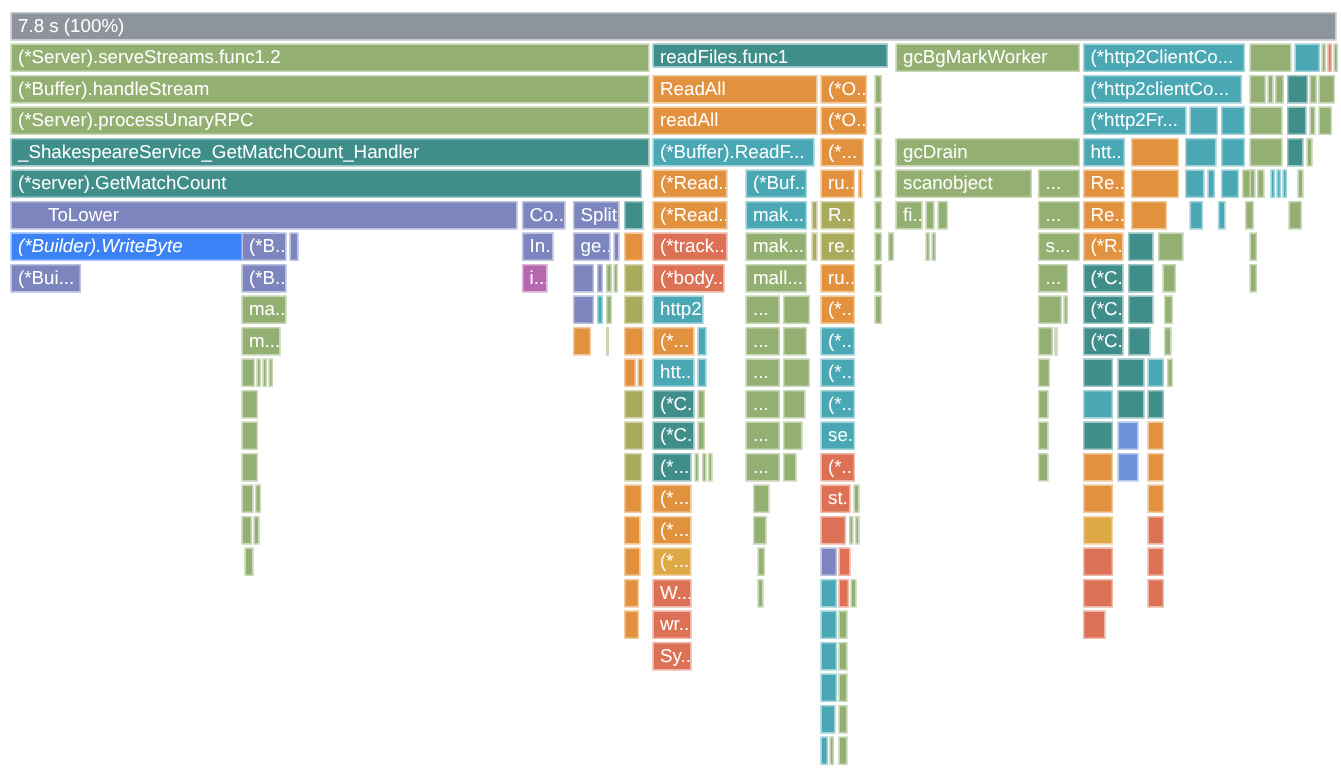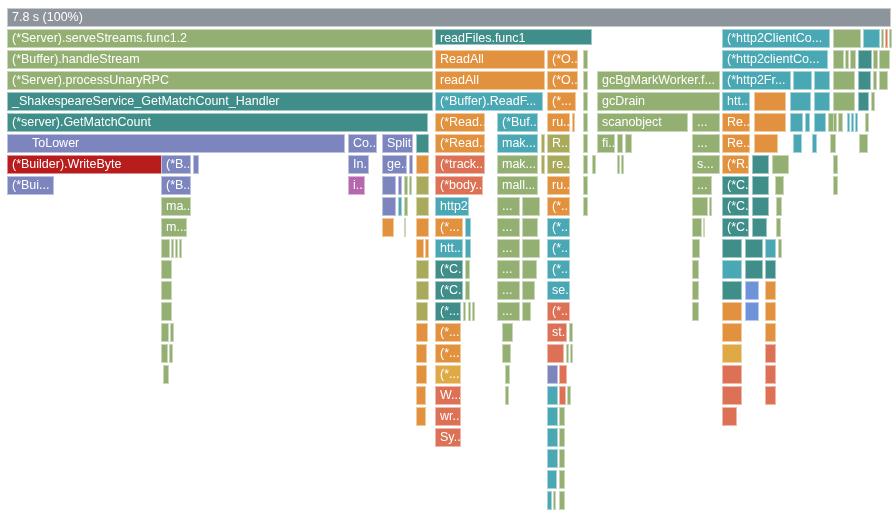--- a/index.html
+++ b/index.html
@@ -16,20 +16,23 @@
 <div id="stage">
     <div class="cell" style="left: 7px; top: 8px; width: 884px; height: 19px; background: rgb(142, 148, 156);">
       <span>7.8 s (100%)</span>
     </div>
     <div class="cell" style="left: 7px; top: 29px; width: 426px; height: 19px; background: rgb(147, 175, 113);">
       <span>(*Server).serveStreams.func1.2</span>
     </div>
     <div class="cell" style="left: 435px; top: 29px; width: 157px; height: 16px; background: rgb(63, 142, 138);">
       <span>readFiles.func1</span>
     </div>
+    <div class="cell" style="left: 597px; top: 29px; width: 123px; height: 19px; background: rgb(147, 175, 113);">
+      <span>gcBgMarkWorker</span>
+    </div>
     <div class="cell" style="left: 722px; top: 29px; width: 108px; height: 19px; background: rgb(73, 168, 180);">
       <span>(*http2ClientCo...</span>
     </div>
     <div class="cell" style="left: 833px; top: 29px; width: 28px; height: 19px; background: rgb(147, 175, 113);"></div>
     <div class="cell" style="left: 863px; top: 29px; width: 17px; height: 19px; background: rgb(73, 168, 180);"></div>
     <div class="cell" style="left: 881px; top: 29px; width: 3px; height: 19px; background: rgb(147, 175, 113);"></div>
     <div class="cell" style="left: 885px; top: 29px; width: 3px; height: 19px; background: rgb(220, 113, 86);"></div>
     <div class="cell" style="left: 889px; top: 29px; width: 3px; height: 19px; background: rgb(147, 175, 113);"></div>
     <div class="cell" style="left: 7px; top: 50px; width: 426px; height: 19px; background: rgb(147, 175, 113);">
       <span>(*Buffer).handleStream</span>
@@ -53,23 +56,20 @@
     <div class="cell" style="left: 7px; top: 71px; width: 426px; height: 19px; background: rgb(147, 175, 113);">
       <span>(*Server).processUnaryRPC</span>
     </div>
     <div class="cell" style="left: 435px; top: 71px; width: 110px; height: 19px; background: rgb(226, 146, 62);">
       <span>readAll</span>
     </div>
     <div class="cell" style="left: 547px; top: 71px; width: 31px; height: 19px; background: rgb(226, 146, 62);">
       <span>(*O...</span>
     </div>
     <div class="cell" style="left: 583px; top: 71px; width: 5px; height: 19px; background: rgb(147, 175, 113);"></div>
-    <div class="cell" style="left: 597px; top: 71px; width: 123px; height: 19px; background: rgb(147, 175, 113);">
-      <span>gcBgMarkWorker.f...</span>
-    </div>
     <div class="cell" style="left: 722px; top: 71px; width: 69px; height: 19px; background: rgb(73, 168, 180);">
       <span>(*http2Fr...</span>
     </div>
     <div class="cell" style="left: 793px; top: 71px; width: 19px; height: 19px; background: rgb(73, 168, 180);"></div>
     <div class="cell" style="left: 814px; top: 71px; width: 16px; height: 19px; background: rgb(73, 168, 180);"></div>
     <div class="cell" style="left: 833px; top: 71px; width: 22px; height: 19px; background: rgb(147, 175, 113);"></div>
     <div class="cell" style="left: 858px; top: 71px; width: 13px; height: 19px; background: rgb(63, 142, 138);"></div>
     <div class="cell" style="left: 873px; top: 71px; width: 4px; height: 19px; background: rgb(147, 175, 113);"></div>
     <div class="cell" style="left: 879px; top: 71px; width: 9px; height: 19px; background: rgb(147, 175, 113);"></div>
     <div class="cell" style="left: 435px; top: 92px; width: 108px; height: 19px; background: rgb(73, 168, 180);">
@@ -158,21 +158,21 @@
       <span>...</span>
     </div>
     <div class="cell" style="left: 722px; top: 134px; width: 28px; height: 19px; background: rgb(226, 146, 62);">
       <span>Re...</span>
     </div>
     <div class="cell" style="left: 754px; top: 134px; width: 24px; height: 19px; background: rgb(226, 146, 62);"></div>
     <div class="cell" style="left: 793px; top: 134px; width: 9px; height: 19px; background: rgb(73, 168, 180);"></div>
     <div class="cell" style="left: 812px; top: 134px; width: 5px; height: 19px; background: rgb(73, 168, 180);"></div>
     <div class="cell" style="left: 830px; top: 134px; width: 6px; height: 19px; background: rgb(147, 175, 113);"></div>
     <div class="cell" style="left: 859px; top: 134px; width: 9px; height: 19px; background: rgb(147, 175, 113);"></div>
-    <div class="cell" style="left: 7px; top: 155px; width: 177px; height: 19px; background: #b91c1c;">
+    <div class="cell" style="left: 7px; top: 155px; width: 177px; height: 19px; background: #3b82f6; font-style: italic;">
       <span>(*Builder).WriteByte</span>
     </div>
     <div class="cell" style="left: 161px; top: 155px; width: 30px; height: 19px; background: rgb(125, 133, 191);">
       <span>(*B...</span>
     </div>
     <div class="cell" style="left: 193px; top: 155px; width: 6px; height: 19px; background: rgb(125, 133, 191);"></div>
     <div class="cell" style="left: 348px; top: 155px; width: 21px; height: 19px; background: rgb(125, 133, 191);">
       <span>In...</span>
     </div>
     <div class="cell" style="left: 382px; top: 155px; width: 25px; height: 19px; background: rgb(125, 133, 191);">

